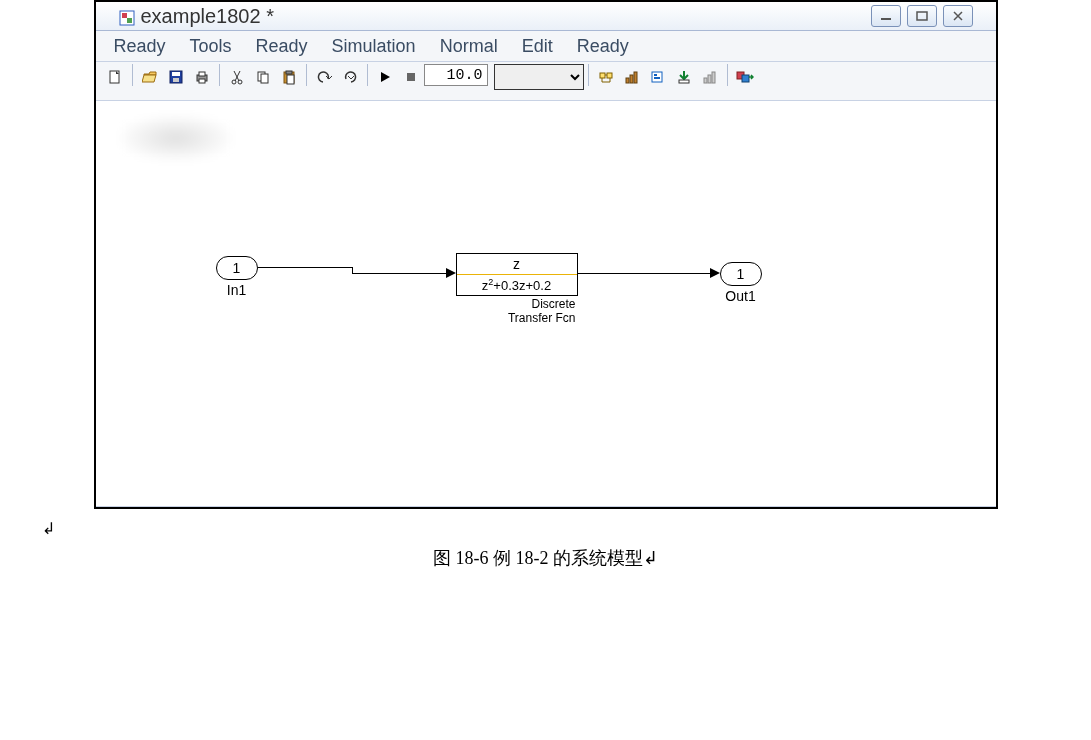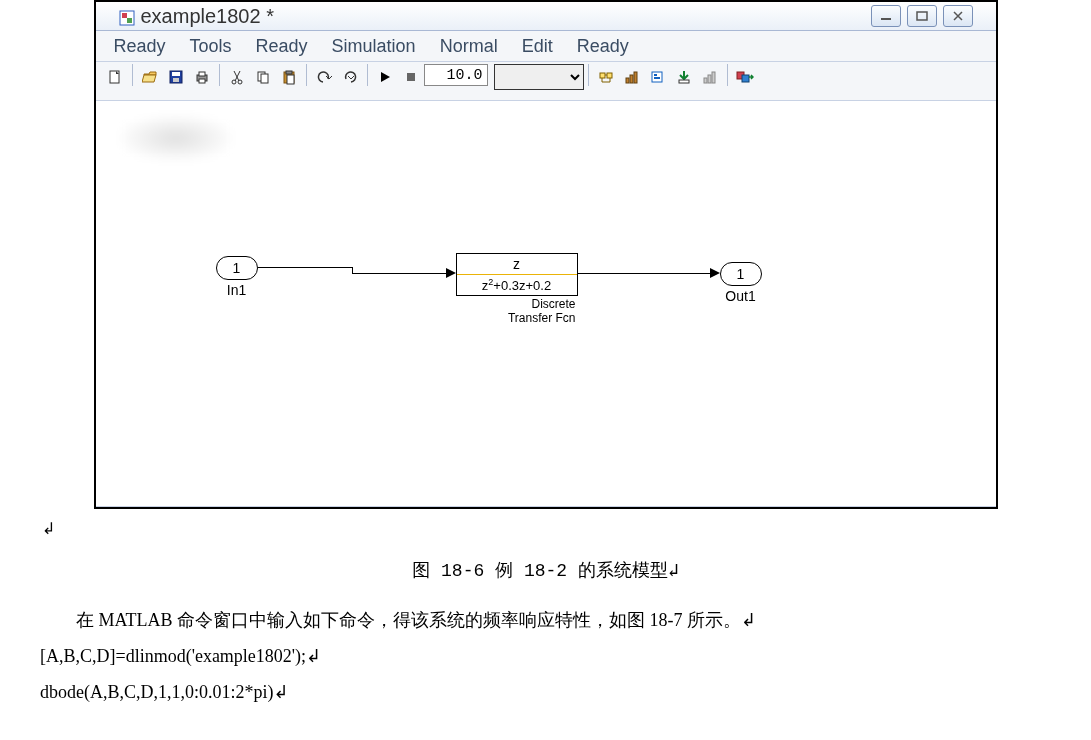--- a/index.html
+++ b/index.html
@@ -14,21 +14,21 @@
   .toolbar{display:flex;align-items:flex-start;background:#f4f6f9;border-bottom:1px solid #c8d2e4;height:34px;padding:2px 6px;gap:0}
   .tbtn{width:24px;height:24px;display:inline-flex;align-items:center;justify-content:center;border:1px solid transparent;border-radius:2px}
   .tsep{width:1px;height:22px;background:#b0bcd2;margin:0 4px}
   .tinput{width:54px;height:20px;border:1px solid #888;background:#fff;font-family:"Courier New",monospace;font-size:15px;text-align:right;padding:0 4px}
   .tselect{height:22px;border:1px solid #333;font-family:"Courier New",monospace;font-size:19px;padding:12px 2px;margin-left:6px;width:90px}
   .canvas{height:405px;background:#fff;position:relative;border-bottom:1px solid #c8d2e4}
   .statusbar{display:flex;background:#f4f6f9;height:26px;font-size:17px;color:#333}
   .statusbar .cell{border-right:1px solid #c8d2e4;padding:2px 6px;white-space:nowrap}
   .statusbar .cell:last-child{border-right:none}
   .grip{width:18px;background:repeating-linear-gradient(135deg,#bbb,#bbb 1px,#f4f6f9 1px,#f4f6f9 3px)}
-  .caption{text-align:center;font-family:Liberation Mono, monospace;font-size:18px;margin:20px 0}
+  .caption{text-align:center;font-family:Liberation Serif, serif;font-size:18px;margin:8px 0}
   .doc-text{font-family:"SimSun","Times New Roman",serif;font-size:18px;line-height:2;margin-left:0}
   .doc-text .indent{text-indent:2em;display:block}
   
   .port{position:absolute;display:flex;flex-direction:column;align-items:center;font-size:14px}
   .port .oval{width:40px;height:22px;border:1px solid #000;border-radius:12px;display:flex;align-items:center;justify-content:center;background:#fff}
   .port .lbl{margin-top:2px}
   .block{position:absolute;border:1px solid #000;background:#fff;width:120px;text-align:center;font-size:14px}
   .block .num{padding:2px 0}
   .block .den{border-top:1px solid #eab308;padding:2px 0;font-size:13px}
   .block-lbl{position:absolute;font-size:12px;text-align:right;width:120px}
@@ -229,19 +229,14 @@
       <div class="port" style="left:624px;top:161px">
         <div class="oval">1</div>
         <div class="lbl">Out1</div>
       </div>
     </div>
 
   </div>
   <span style="font-family:SimSun;font-size:16px;margin-left:2px">↲</span>
 
   <div class="caption">图 18-6   例 18-2 的系统模型↲</div>
-  <div class="doc-text">
-    <span class="indent">在 MATLAB 命令窗口中输入如下命令，得该系统的频率响应特性，如图 18-7 所示。↲</span>
-    <span>[A,B,C,D]=dlinmod('example1802');↲</span><br>
-    <span>dbode(A,B,C,D,1,1,0:0.01:2*pi)↲</span>
-  </div>
   
 </div>
 
 </body></html>

